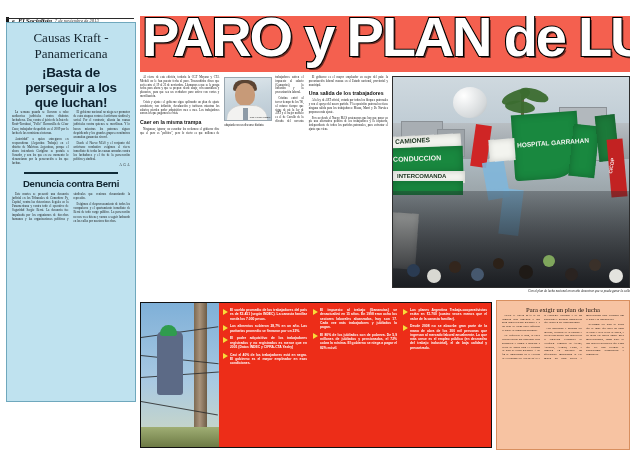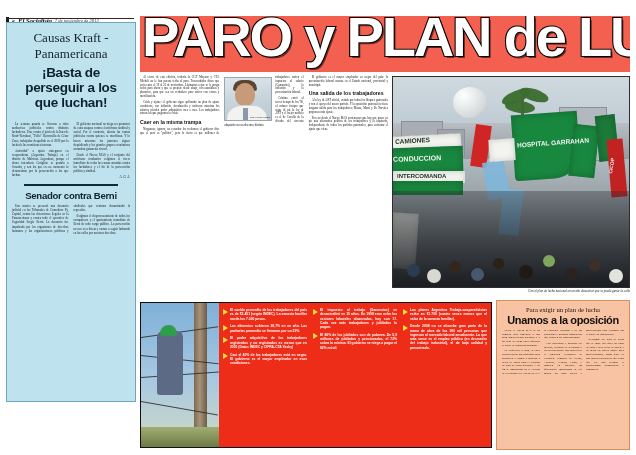--- a/index.html
+++ b/index.html
@@ -45,21 +45,21 @@
     background:#bfe2ef;border:1px solid #6fa8bd;
     box-sizing:border-box;padding:5px 5px 4px 5px;
   }
   .kicker{
     text-align:center;font-size:13px;color:#14232d;
     font-family:"Liberation Serif",serif;margin:2px 0 3px;
   }
   .blue-head{
     text-align:center;font-family:"Liberation Sans",sans-serif;
     font-weight:bold;font-size:13.5px;line-height:1.12;
-    color:#0d2230;letter-spacing:-.3px;margin-bottom:12px;
+    color:#0d2230;letter-spacing:-.3px;margin-bottom:0;
   }
   .twocol{
     column-count:2;column-gap:5px;
     font-size:3.05px;line-height:1.33;text-align:justify;
     color:#1b1b1b;hyphens:auto;
   }
   .twocol p{margin:0 0 2px;text-indent:3px;}
   .sign{text-align:right;font-style:italic;font-size:3.3px;margin-top:1px;}
   .bluerule{height:2px;background:#0f2b38;margin:5px 12px 4px;}
   .blue-sub{
@@ -293,21 +293,21 @@
     <div class="twocol">
       <p>La semana pasada se llevaron a cabo audiencias judiciales contra distintos luchadores. Una, contra el juicio de la Inter de Kraft-Terrabusi, "Pollo" Hermosilla de César Cano, trabajador despedido en el 2009 por la lucha de las comisiones internas.</p>
       <p>Autoridad" a quien entregaron en cooperadoras (Argentina Trabaja) en el distrito de Malvinas Argentinas, porque el ahora intendente Cariglino se postula a Senador, y son los que en ese momento lo denunciaron por la persecución a los que luchan.</p>
       <p>El gobierno nacional no niega ser promotor de estos ataques contra el activismo sindical y social. Por el contrario, alienta las causas judiciales contra quienes se movilizan. Y lo hacen mientras los patrones siguen despidiendo y los grandes grupos económicos acumulan ganancias récord.</p>
       <p>Desde el Nuevo MAS y el conjunto del activismo combativo exigimos el cierre inmediato de todas las causas armadas contra los luchadores y el fin de la persecución política y sindical.</p>
       <div class="sign">A. G. A.</div>
     </div>
 
     <div class="bluerule"></div>
 
-    <div class="blue-sub">Senador contra Berni</div>
+    <div class="blue-sub">Denuncia contra Berni</div>
     <div class="twocol">
       <p>Este martes se presentó una denuncia judicial en los Tribunales de Comodoro Py, Capital, contra las detenciones ilegales en la Panamericana y contra todo el operativo de Seguridad Sergio Berni. La denuncia fue impulsada por los organismos de derechos humanos y las organizaciones políticas y sindicales que venimos denunciando la represión.</p>
       <p>Exigimos el desprocesamiento de todos los compañeros y el apartamiento inmediato de Berni de todo cargo público. La persecución no nos va a detener, vamos a seguir luchando en las calles por nuestros derechos.</p>
     </div>
   </div>
 
   <div id="banner">
     <div class="hl">PARO y PLAN de LUCHA</div>
   </div>
 
@@ -405,21 +405,20 @@
       <p class="item"><span class="tri"></span><span>Casi el 40% de los trabajadores está en negro. El gobierno es el mayor empleador en esas condiciones.</span></p>
       <p class="item"><span class="tri"></span><span>El impuesto al trabajo (Ganancias) se desactualizó en 15 años. En 1998 eran ocho los sectores laborales alcanzados, hoy son 17. Cada vez más trabajadores y jubilados lo pagan.</span></p>
       <p class="item"><span class="tri"></span><span>El 80% de los jubilados son de pobreza. De 5,9 millones de jubilados y pensionados, el 72% cobra la mínima. El gobierno se niega a pagar el 82% móvil.</span></p>
       <p class="item"><span class="tri"></span><span>Los planes Argentina Trabaja-cooperativistas están en $1.700 (cuatro veces menos que el valor de la canasta familiar).</span></p>
       <p class="item"><span class="tri"></span><span>Desde 2008 no se absorbe gran parte de la mano de obra de los 300 mil personas que ingresan al mercado laboral anualmente. Lo que más crece es el empleo público (en desmedro del trabajo industrial), el de baja calidad y precarizado.</span></p>
     </div>
   </div>
 
   <div id="oppbox">
     <div class="opp-kicker">Para exigir un plan de lucha</div>
-    <div class="opp-head">Unamos a la oposición</div>
     <div class="oppcols">
       <p>Desde el Nuevo MAS se ha llamado para convocar a una gran movilización nacional y a un plan de lucha para enfrentar el ajuste del gobierno nacional.</p>
       <p>De izquierda el paro, la tarea central pasará por coordinar para garantizar y llamar a marchar a Plaza de Mayo bajo el reclamo de plan de lucha nacional. A tal fin se impulsaron en el Cuerpo de Delegados del Nuevo MAS y la Corriente Nacional y de los sindicatos y gremios combativos que están en las Coordinadoras.</p>
       <p>Los sindicatos y gremios del interior, Plenario de delegados y en las provincias: una política en el sindicato Ceramista de Neuquén. También en Aceros, Astillero, Acindar, Faasa, y también en docentes no oficialistas. Impulsando de ese marco un paro activo y movilización para reclamar por el paro y su continuidad.</p>
       <p>Reclamos del plan de lucha que se logre que haya un lugar de paso y en la Plaza de Mayo, y en todas las plazas donde haya movilizaciones, como parte de una política alternativa que tenga que ver con levantar el sindicalismo democrático y combativo.</p>
     </div>
   </div>
 
 </div>
 

